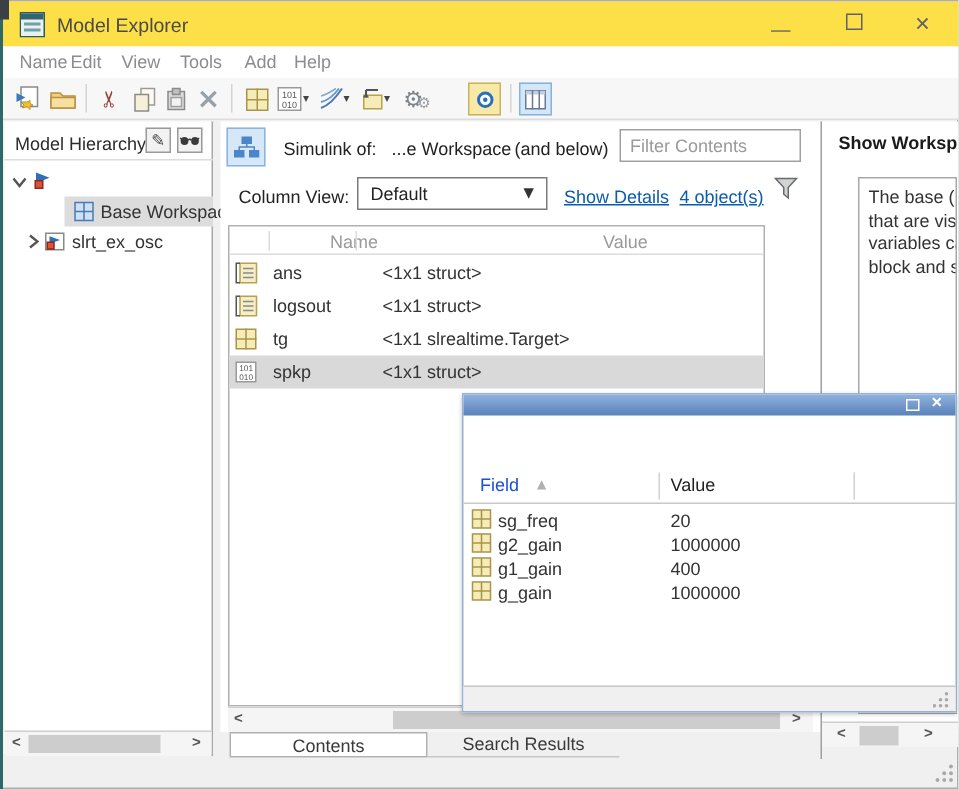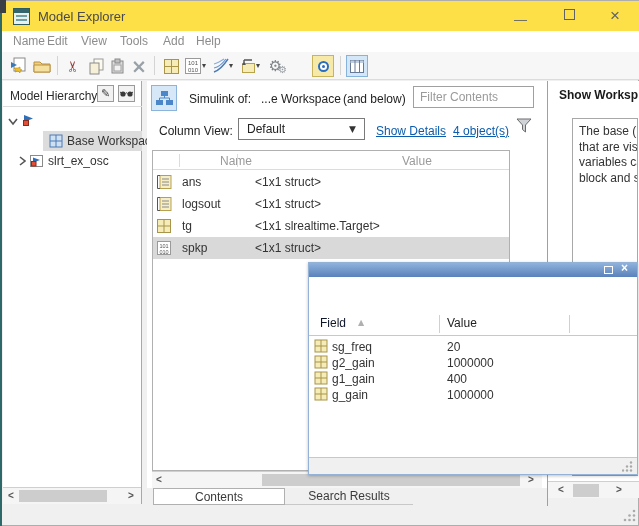--- a/index.html
+++ b/index.html
@@ -310,21 +310,21 @@
     <div class="a sthumb" style="left:25px;top:2px;width:26px;height:13px"></div>
     <span class="a sarrow" style="left:68px;top:2px">&gt;</span>
   </div>
 
   <div class="a popup">
     <div class="ptitle">
       <span class="a" style="left:295px;top:3px;width:9px;height:8px;border:1px solid #fff"></span>
       <span class="a" style="left:312px;top:-2px;color:#fff;font-size:12px;font-weight:bold">×</span>
     </div>
     <div class="a" style="left:0;top:49px;width:328px;height:24px;border-bottom:1px solid #c8c8c8">
-      <span class="a" style="left:11px;top:4px;color:#0f172a">Field</span>
+      <span class="a" style="left:11px;top:4px;color:#1d4ed8">Field</span>
       <span class="a icon" style="left:49px;top:6px;font-size:8px;color:#b0b0b0">▲</span>
       <span class="a" style="left:138px;top:4px;color:#222">Value</span>
       <div class="a" style="left:130px;top:3px;width:1px;height:18px;background:#d0d0d0"></div>
       <div class="a" style="left:260px;top:3px;width:1px;height:18px;background:#d0d0d0"></div>
     </div>
 
     <div class="prow" style="top:75px">
       <svg class="a" style="left:5px;top:1px" width="14" height="14">
           <rect x="1" y="1" width="12" height="12" fill="#f6ecb8" stroke="#a8954a"></rect>
           <line x1="7" y1="1" x2="7" y2="13" stroke="#a8954a"></line>

